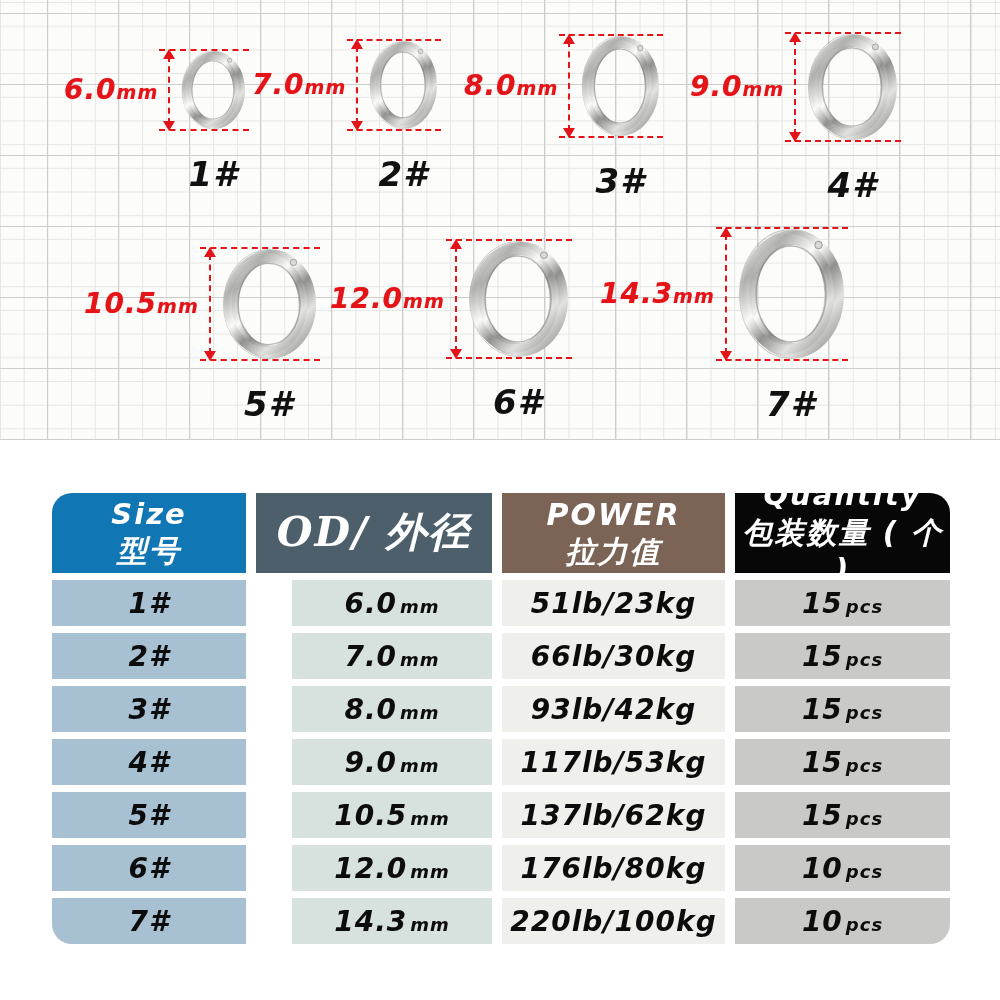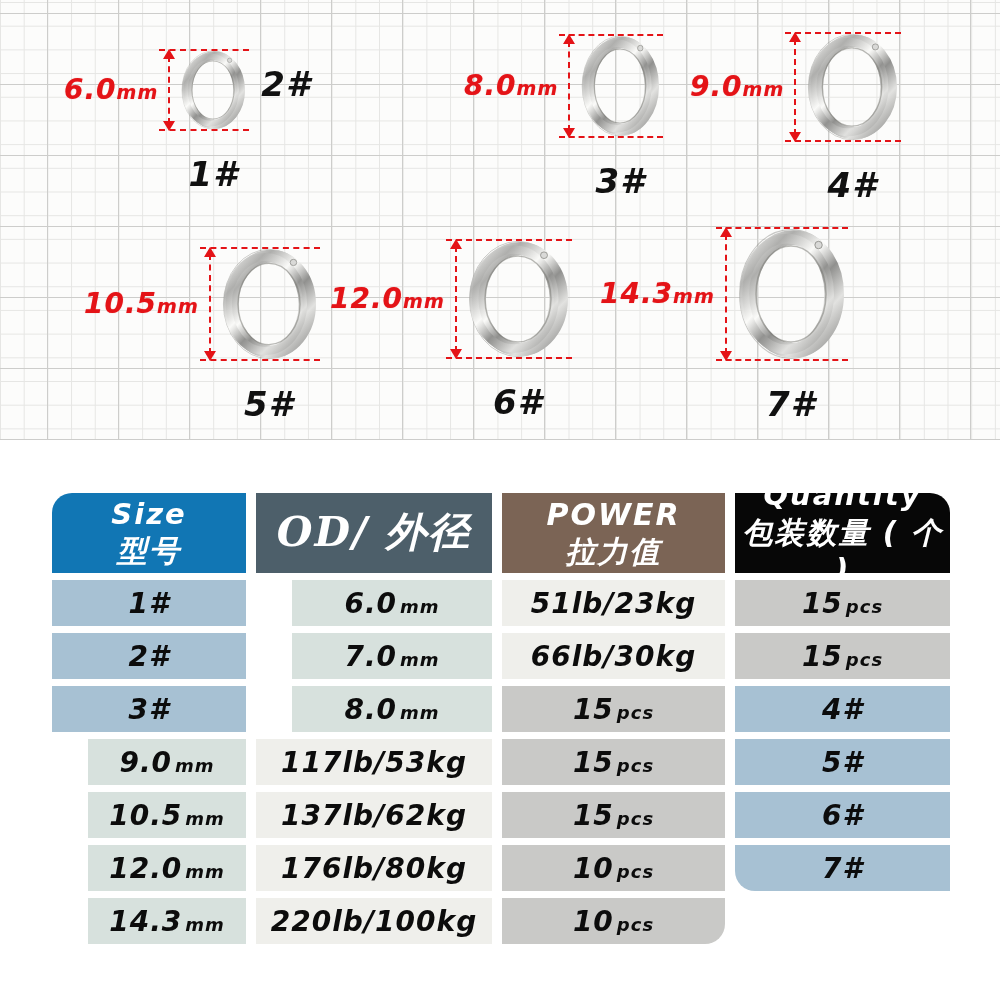--- a/index.html
+++ b/index.html
@@ -118,20 +118,37 @@
             <ellipse cx="46" cy="62" rx="40" ry="52" fill="none" stroke="url(#metalGrad)" stroke-width="9" opacity="0.9"></ellipse>
             <ellipse cx="50" cy="62" rx="33" ry="45" fill="none" stroke="#76766f" stroke-width="1.4" opacity="0.5"></ellipse>
             <circle cx="76" cy="16" r="3.5" fill="#d9d9d7" stroke="#8a8a85" stroke-width="0.8"></circle>
           </svg>
         </span>
       </div>
       <div class="num">1#</div>
     </div>
 
     <div class="fig fig-2">
+      <div class="dim-row">
+        <span class="dim-label"><span>7.0</span><span class="dim-unit">mm</span></span>
+        <span class="arrowcol">
+            <span class="vline"></span>
+            <span class="ah top"></span>
+            <span class="ah bot"></span>
+          </span>
+        <span class="ringwrap">
+          <svg class="ring-svg" viewBox="0 0 100 124" preserveAspectRatio="none">
+            <ellipse cx="50" cy="62" rx="48.5" ry="60.5" fill="none" stroke="#8a8a85" stroke-width="1" opacity="0.45"></ellipse>
+            <ellipse cx="52" cy="62" rx="41" ry="53" fill="none" stroke="url(#metalGrad)" stroke-width="14"></ellipse>
+            <ellipse cx="46" cy="62" rx="40" ry="52" fill="none" stroke="url(#metalGrad)" stroke-width="9" opacity="0.9"></ellipse>
+            <ellipse cx="50" cy="62" rx="33" ry="45" fill="none" stroke="#76766f" stroke-width="1.4" opacity="0.5"></ellipse>
+            <circle cx="76" cy="16" r="3.5" fill="#d9d9d7" stroke="#8a8a85" stroke-width="0.8"></circle>
+          </svg>
+        </span>
+      </div>
       <div class="num">2#</div>
     </div>
 
     <div class="fig fig-3">
       <div class="dim-row">
         <span class="dim-label"><span>8.0</span><span class="dim-unit">mm</span></span>
         <span class="arrowcol">
             <span class="vline"></span>
             <span class="ah top"></span>
             <span class="ah bot"></span>
@@ -278,20 +295,23 @@
     <div class="cell c-qty">
         <span><span>15</span><span class="unit">pcs</span></span>
       </div>
 
     <div class="cell c-size">
         <span>3#</span>
       </div>
     <div class="cell c-od">
         <span><span>8.0</span><span class="unit">mm</span></span>
       </div>
+    <div class="cell c-power">
+        <span>93lb/42kg</span>
+      </div>
     <div class="cell c-qty">
         <span><span>15</span><span class="unit">pcs</span></span>
       </div>
 
     <div class="cell c-size">
         <span>4#</span>
       </div>
     <div class="cell c-od">
         <span><span>9.0</span><span class="unit">mm</span></span>
       </div>

